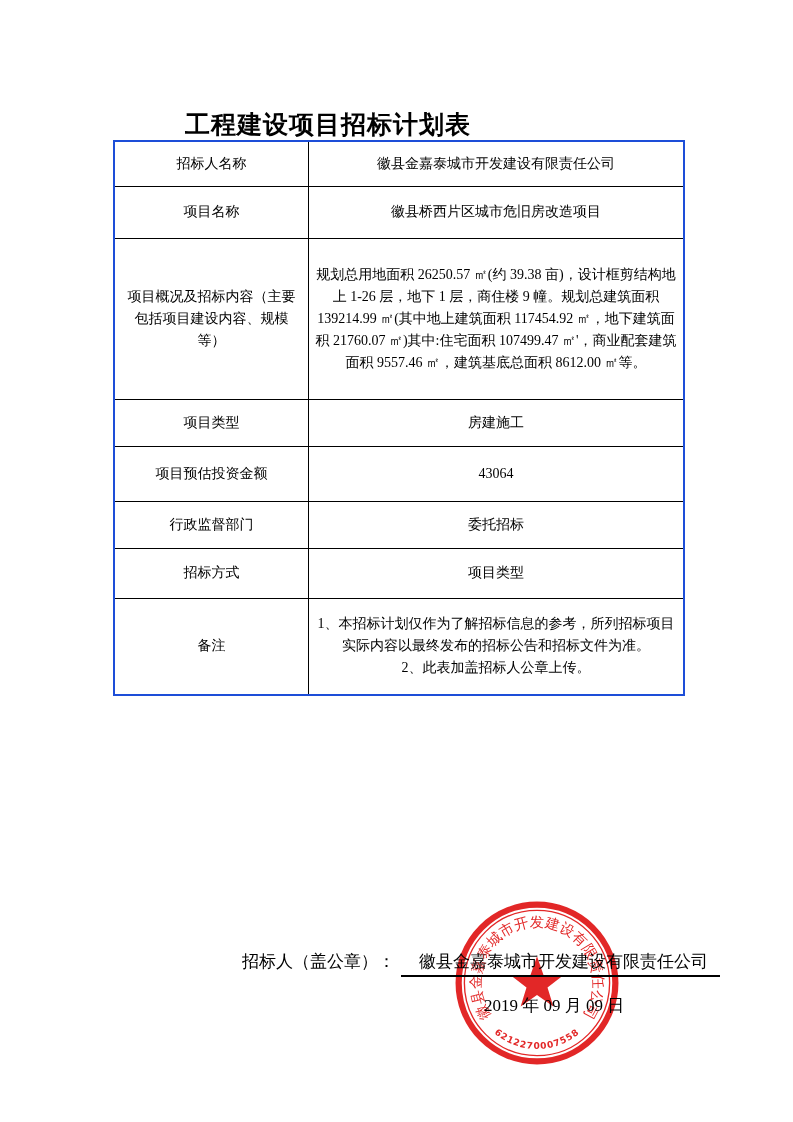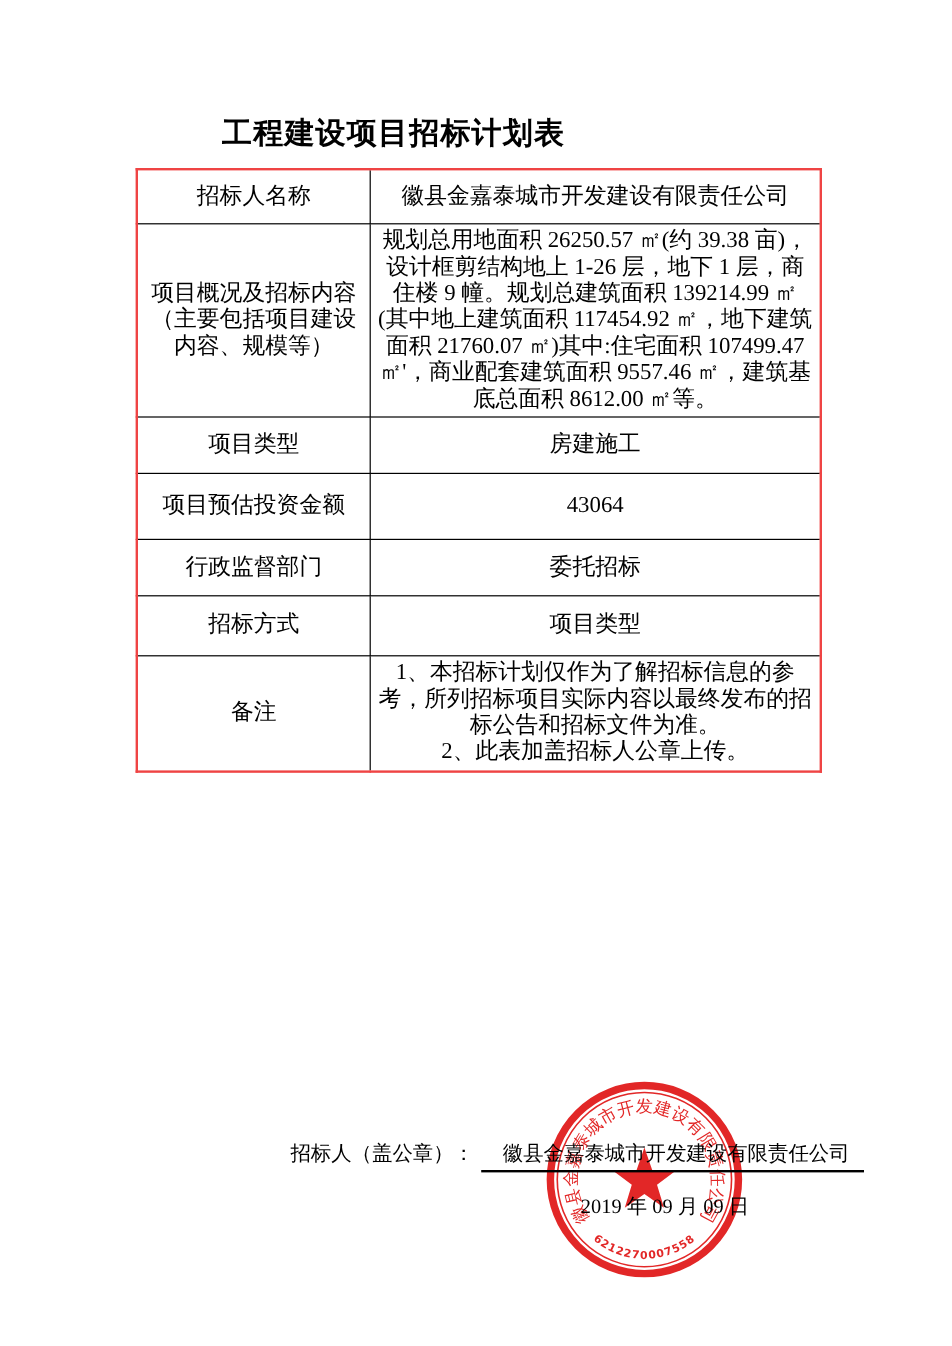--- a/index.html
+++ b/index.html
@@ -1,23 +1,23 @@
 <!DOCTYPE html>
 <html><head>
 <meta charset="utf-8">
 <style>
   html,body{margin:0;padding:0;background:#ffffff;}
   .page{position:relative;width:793px;height:1122px;background:#ffffff;overflow:hidden;
         font-family:"Liberation Serif","DejaVu Serif",serif;color:#000;}
-  .title{position:absolute;top:94px;left:0;width:656px;text-align:center;
+  .title{position:absolute;top:108px;left:0;width:656px;text-align:center;
          font-family:"Liberation Sans","DejaVu Sans",sans-serif;
          font-size:25px;font-weight:700;letter-spacing:1px;}
   table.plan{position:absolute;left:113px;top:140px;width:567px;
              border-collapse:collapse;table-layout:fixed;
-             border:2px solid #ef4444;font-size:19px;}
+             border:2px solid #1d4ed8;font-size:14px;}
   table.plan td{border:1px solid #000;text-align:center;vertical-align:middle;
                 padding:2px 6px;line-height:22px;word-break:break-word;}
   td.lbl{width:181px;}
   td.val{width:362px;}
   td.remark{text-align:left;vertical-align:top;padding:8px 8px 4px 10px;}
   .sign-line{position:absolute;left:242px;top:950px;font-size:17px;line-height:24px;white-space:nowrap;}
   .signer-name{display:inline-block;border-bottom:2px solid #000;padding:0 12px 1px 18px;margin-left:6px;}
   .date-line{position:absolute;left:484px;top:994px;font-size:17px;line-height:24px;white-space:nowrap;}
   .seal{position:absolute;left:451px;top:897px;width:172px;height:172px;
         mix-blend-mode:multiply;opacity:0.92;pointer-events:none;}
@@ -30,20 +30,24 @@
 
 <div class="page">
 
   <div class="title">工程建设项目招标计划表</div>
 
   <table class="plan">
     <tbody>
       <tr style="height:45px">
         <td class="lbl">招标人名称</td>
         <td class="val">徽县金嘉泰城市开发建设有限责任公司</td>
+      </tr>
+      <tr style="height:52px">
+        <td class="lbl">项目名称</td>
+        <td class="val">徽县桥西片区城市危旧房改造项目</td>
       </tr>
       <tr style="height:161px">
         <td class="lbl">项目概况及招标内容（主要包括项目建设内容、规模等）</td>
         <td class="val">规划总用地面积 26250.57 ㎡(约 39.38 亩)，设计框剪结构地上 1-26 层，地下 1 层，商住楼 9 幢。规划总建筑面积 139214.99 ㎡(其中地上建筑面积 117454.92 ㎡，地下建筑面积 21760.07 ㎡)其中:住宅面积 107499.47 ㎡'，商业配套建筑面积 9557.46 ㎡，建筑基底总面积 8612.00 ㎡等。</td>
       </tr>
       <tr style="height:47px">
         <td class="lbl">项目类型</td>
         <td class="val">房建施工</td>
       </tr>
       <tr style="height:55px">

